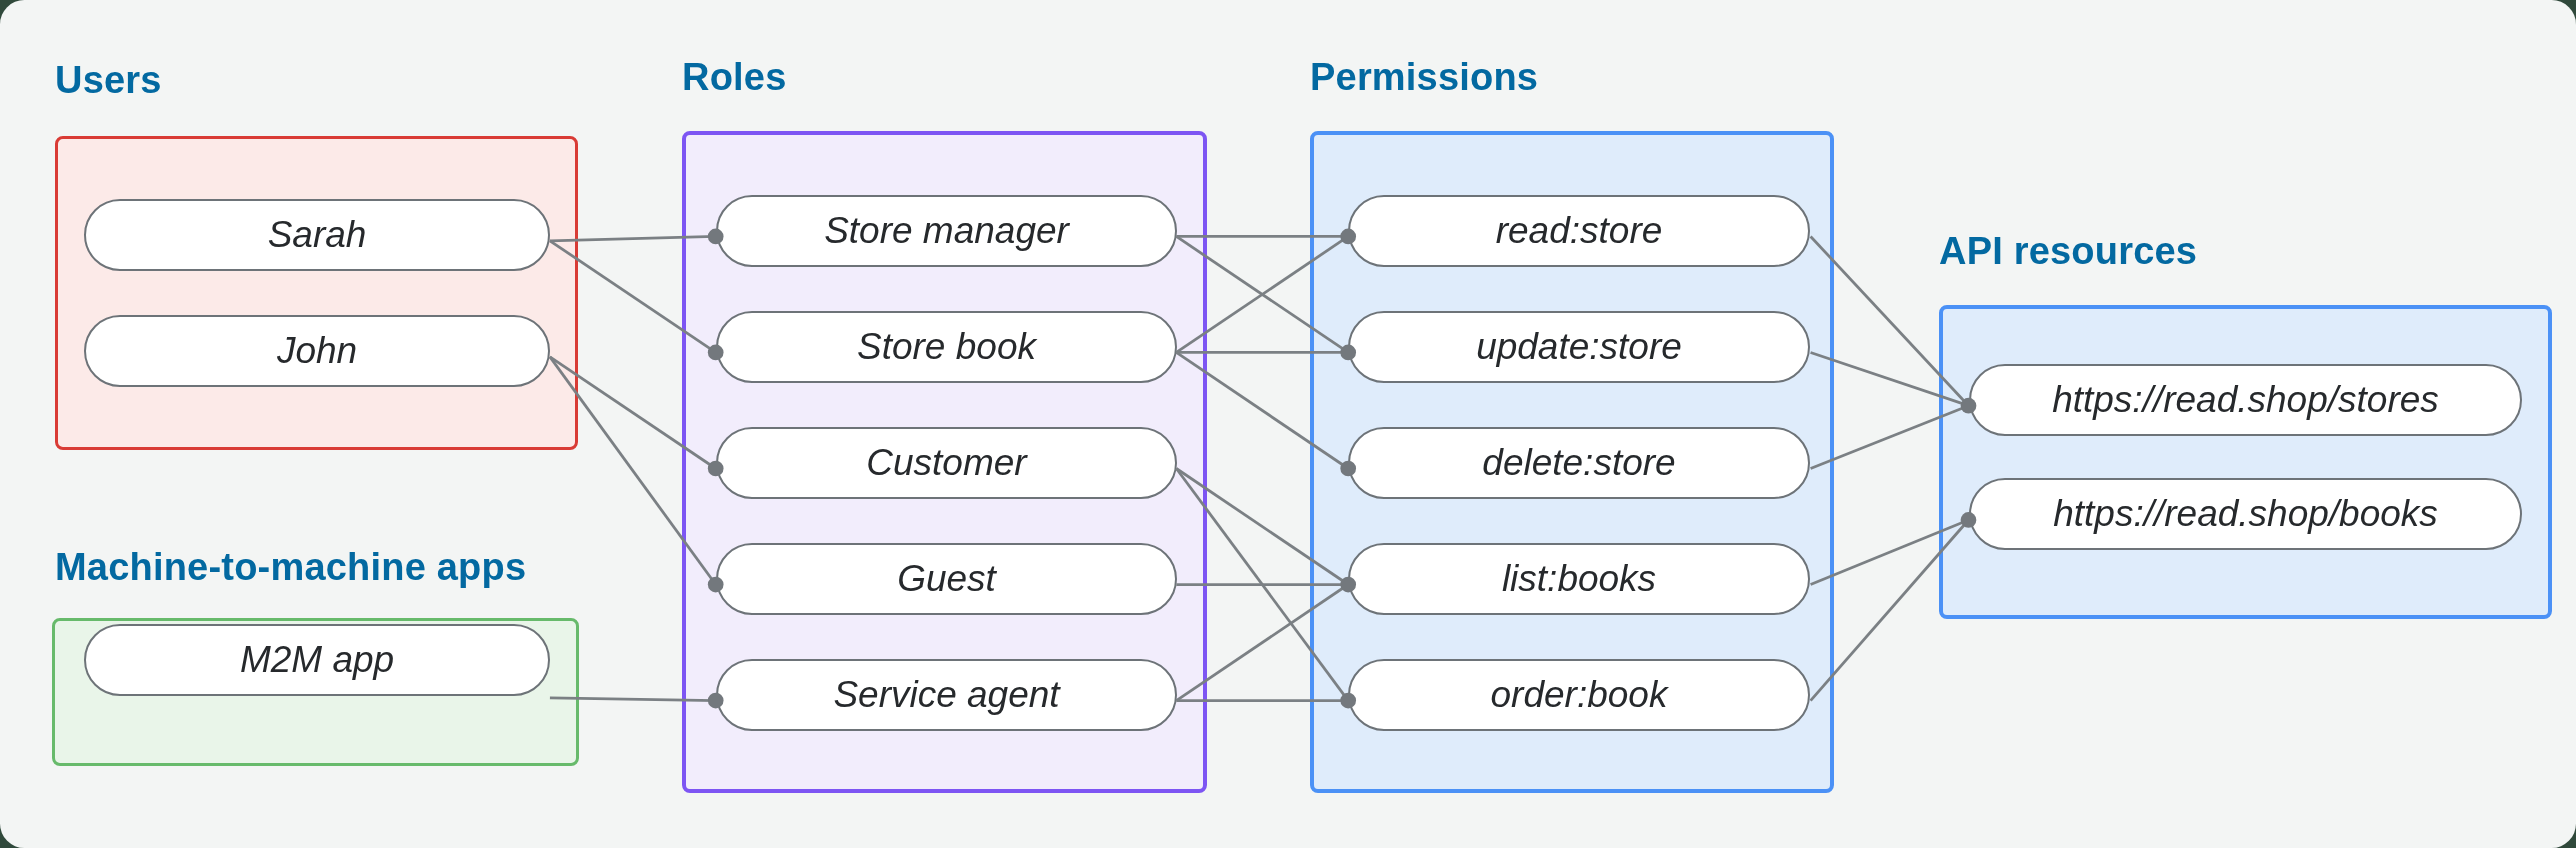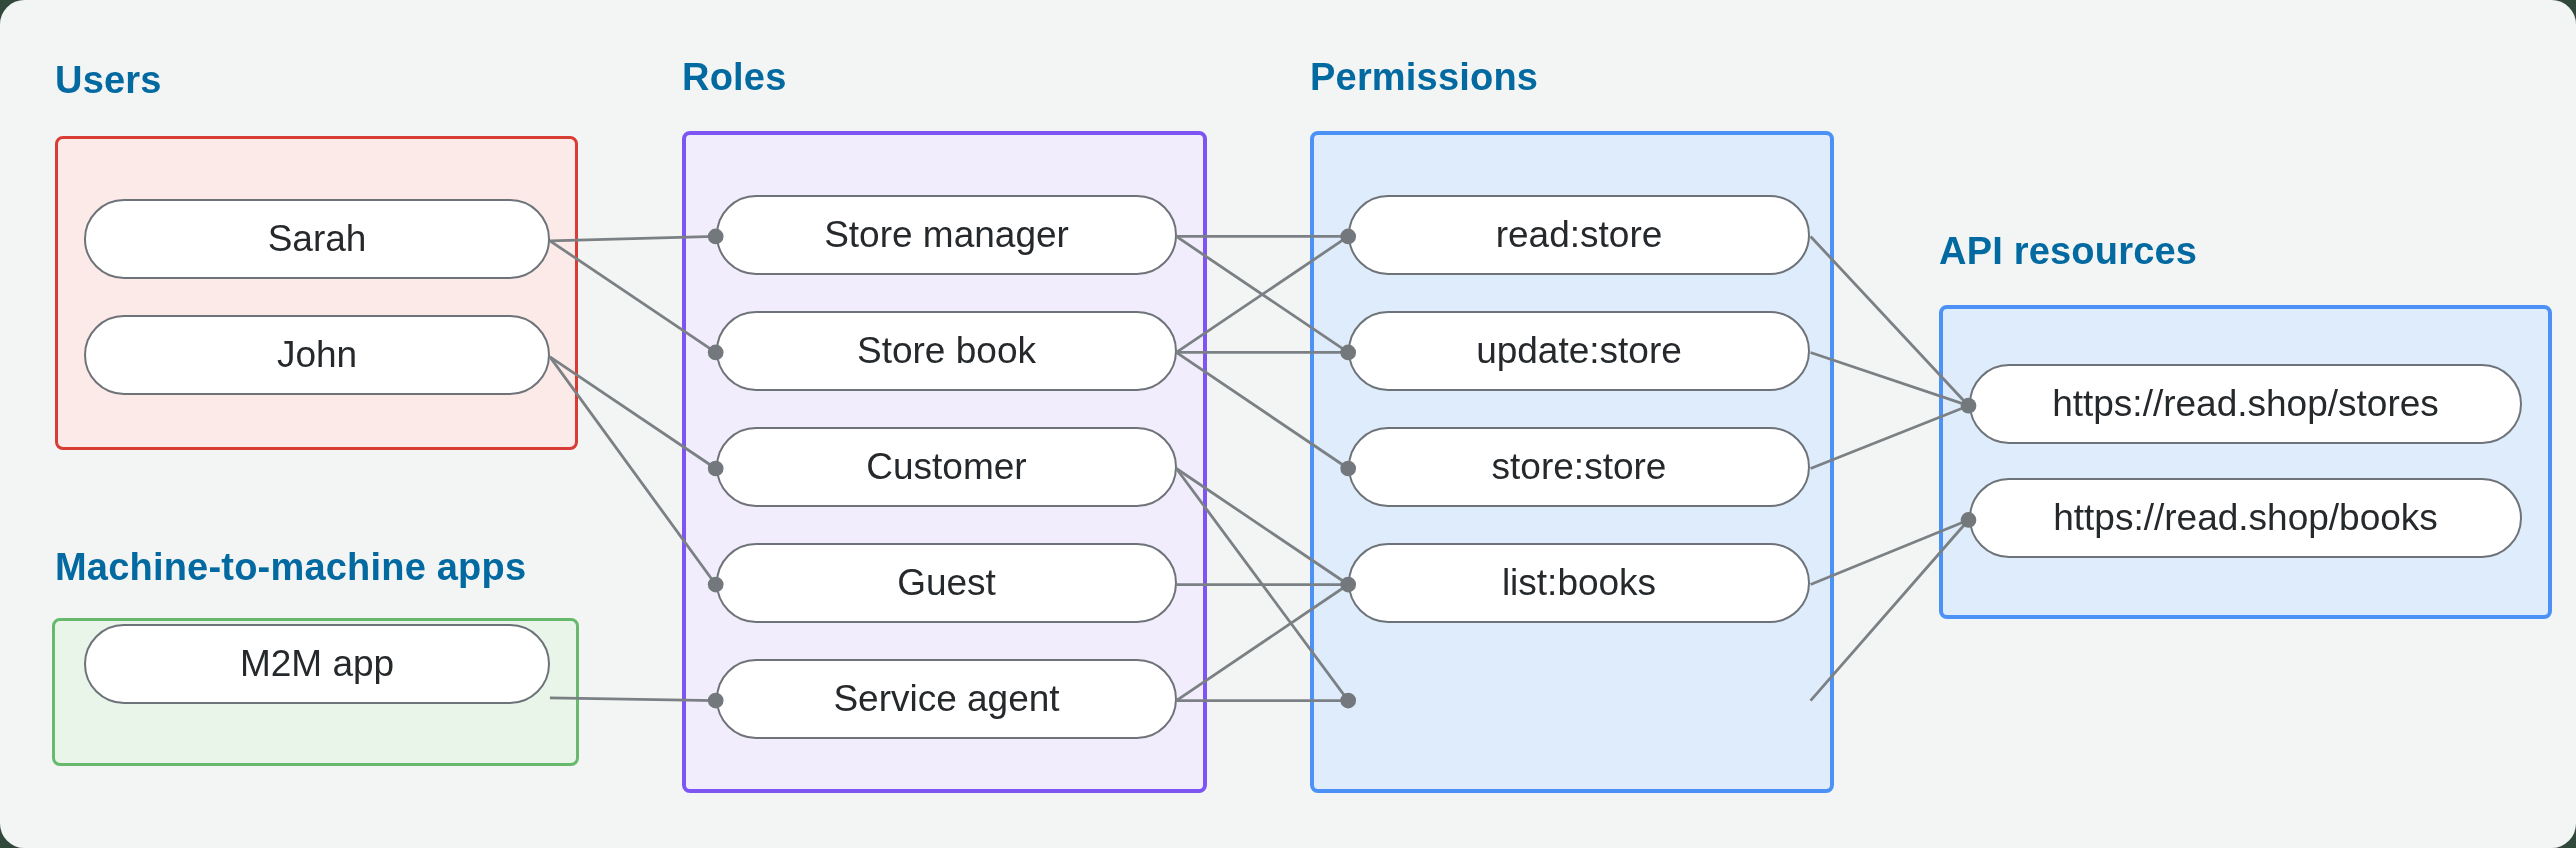--- a/index.html
+++ b/index.html
@@ -30,32 +30,33 @@
     box-sizing: border-box;
   }
   .box-users       { left: 55px;   top: 136px; width: 523px; height: 314px; background: #fceae8; border: 3.5px solid #d93b35; }
   .box-m2m         { left: 52px;   top: 618px; width: 527px; height: 148px; background: #e9f5e9; border: 3.5px solid #67ba6b; }
   .box-roles       { left: 682px;  top: 131px; width: 525px; height: 662px; background: #f2edfc; border: 4.4px solid #7d55f3; }
   .box-permissions { left: 1310px; top: 131px; width: 524px; height: 662px; background: #dfecfb; border: 4.4px solid #4b91f6; }
   .box-api         { left: 1939px; top: 305px; width: 613px; height: 314px; background: #dfecfb; border: 4.4px solid #4b91f6; }
   .pill {
     position: absolute;
     box-sizing: border-box;
-    height: 80px;
+    height: 72px;
     background: #ffffff;
     border: 2.6px solid #6d7378;
     border-radius: 872px;
     display: flex;
     align-items: center;
     justify-content: center;
     font-size: 37px;
     font-weight: 400;
     color: #26292c;
     white-space: nowrap;
     z-index: 1;
+    font-style: italic;
   }
   .pill-users { left: 84px;  width: 466px; }
   .pill-roles { left: 716px; width: 461px; }
   .pill-perm  { left: 1348px; width: 462px; }
   .pill-api   { left: 1969px; width: 553px; }
   svg.edges {
     position: absolute;
     left: 0; top: 0;
     z-index: 2;
     pointer-events: none;
@@ -86,22 +87,23 @@
   <div class="pill pill-users" style="top:624px;">M2M app</div>
 
   <div class="pill pill-roles" style="top:195px;">Store manager</div>
   <div class="pill pill-roles" style="top:311px;">Store book</div>
   <div class="pill pill-roles" style="top:427px;">Customer</div>
   <div class="pill pill-roles" style="top:543px;">Guest</div>
   <div class="pill pill-roles" style="top:659px;">Service agent</div>
 
   <div class="pill pill-perm" style="top:195px;">read:store</div>
   <div class="pill pill-perm" style="top:311px;">update:store</div>
-  <div class="pill pill-perm" style="top:427px;">store:store</div>
+  <div class="pill pill-perm" style="top:427px;">delete:store</div>
   <div class="pill pill-perm" style="top:543px;">list:books</div>
+  <div class="pill pill-perm" style="top:659px;">order:book</div>
 
   <div class="pill pill-api" style="top:364px;">https://read.shop/stores</div>
   <div class="pill pill-api" style="top:478px;">https://read.shop/books</div>
 
   <svg class="edges" width="2576" height="848" viewBox="0 0 2952 972">
 
     <line x1="630" y1="276" x2="820" y2="271"></line>
     <line x1="630" y1="276" x2="820" y2="404"></line>
     <line x1="630" y1="409" x2="820" y2="537"></line>
     <line x1="630" y1="409" x2="820" y2="670"></line>

